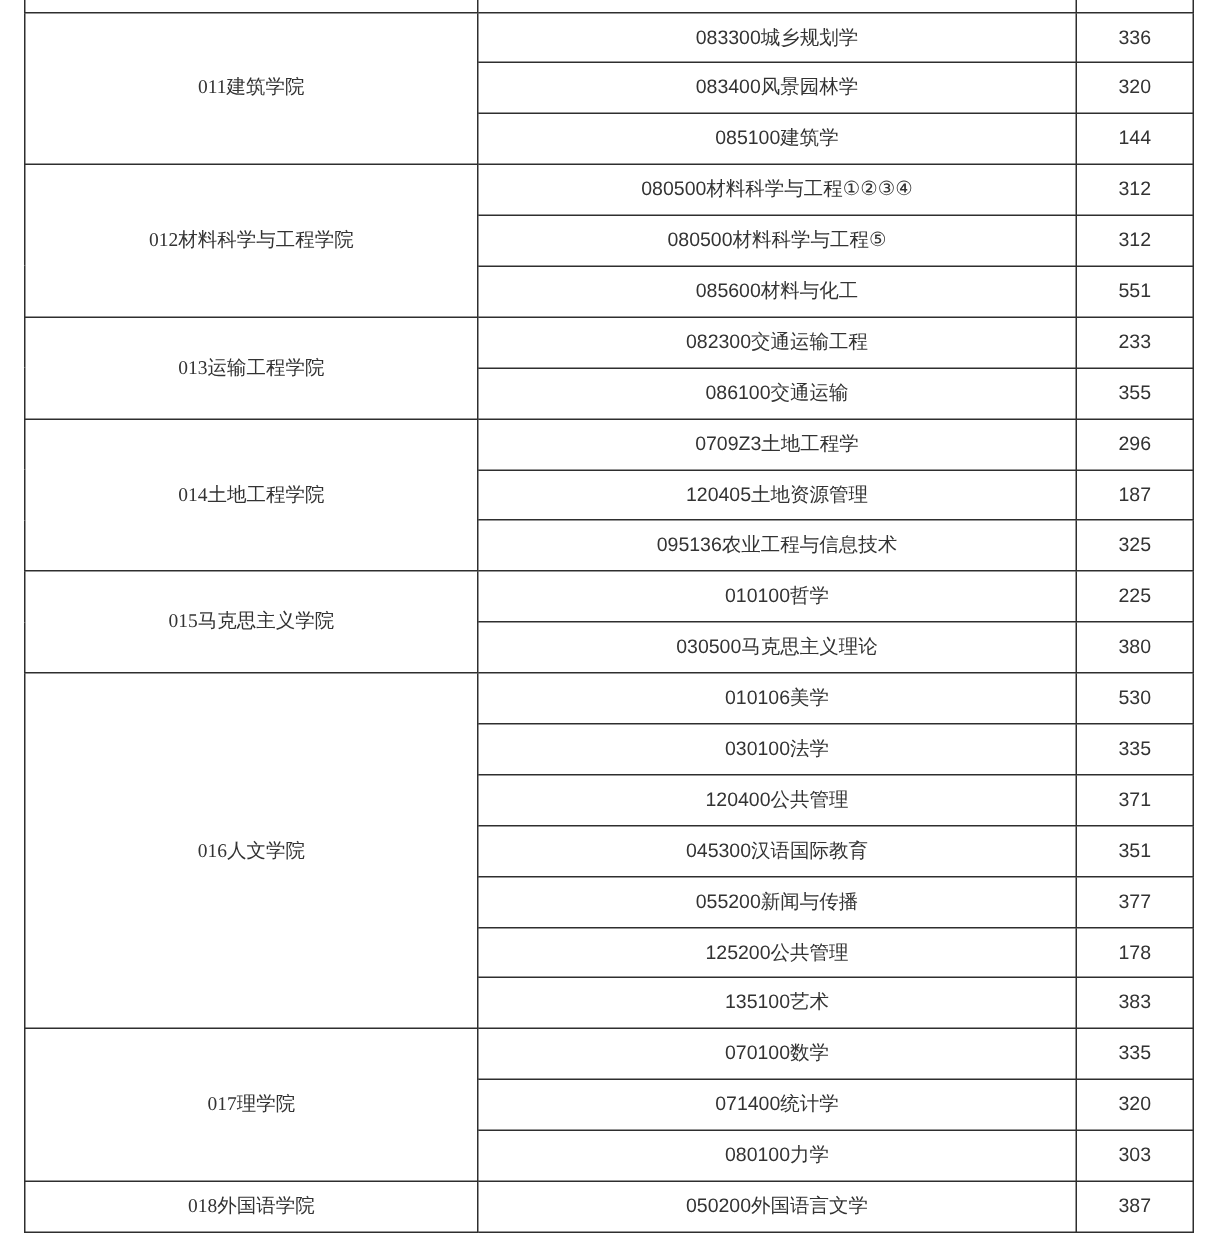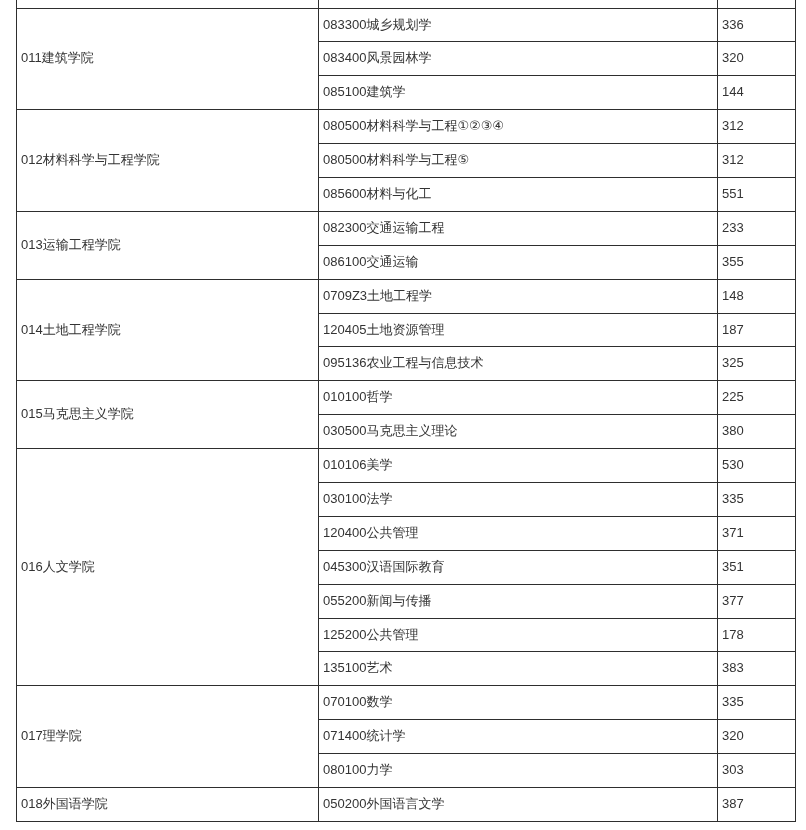--- a/index.html
+++ b/index.html
@@ -18,36 +18,36 @@
   }
   table.score-table {
     border-collapse: collapse;
     table-layout: fixed;
   }
   table.score-table td {
     border: 1.5px solid #2e2e2e;
     color: #333333;
     font-size: 13px;
     line-height: 1.3;
-    text-align: left;
+    text-align: center;
     vertical-align: middle;
     padding: 0 4px;
     overflow: hidden;
     white-space: nowrap;
   }
   col.col-college { width: 302px; }
   col.col-major   { width: 399px; }
   col.col-score   { width: 78px; }
 
   tr.data-row { height: 33.9px; }
 
   tr.cutoff-row { height: 8px; }
   tr.cutoff-row td { border-top: none; }
 
-  td.college-cell { font-size: 13px; }
+  td.college-cell { font-size: 13px; font-family: Liberation Serif, serif; }
   td.major-cell   { font-size: 13px; }
   td.score-cell   { font-size: 13px; }
 </style>
 </head>
 <body>
 
 <div class="table-wrap">
   <table class="score-table">
     <colgroup>
       <col class="col-college">
@@ -91,21 +91,21 @@
           <td class="major-cell">082300交通运输工程</td>
           <td class="score-cell">233</td>
         </tr>
         <tr class="data-row">
           <td class="major-cell">086100交通运输</td>
           <td class="score-cell">355</td>
         </tr>
         <tr class="data-row">
           <td class="college-cell" rowspan="3">014土地工程学院</td>
           <td class="major-cell">0709Z3土地工程学</td>
-          <td class="score-cell">148</td>
+          <td class="score-cell">296</td>
         </tr>
         <tr class="data-row">
           <td class="major-cell">120405土地资源管理</td>
           <td class="score-cell">187</td>
         </tr>
         <tr class="data-row">
           <td class="major-cell">095136农业工程与信息技术</td>
           <td class="score-cell">325</td>
         </tr>
         <tr class="data-row">

